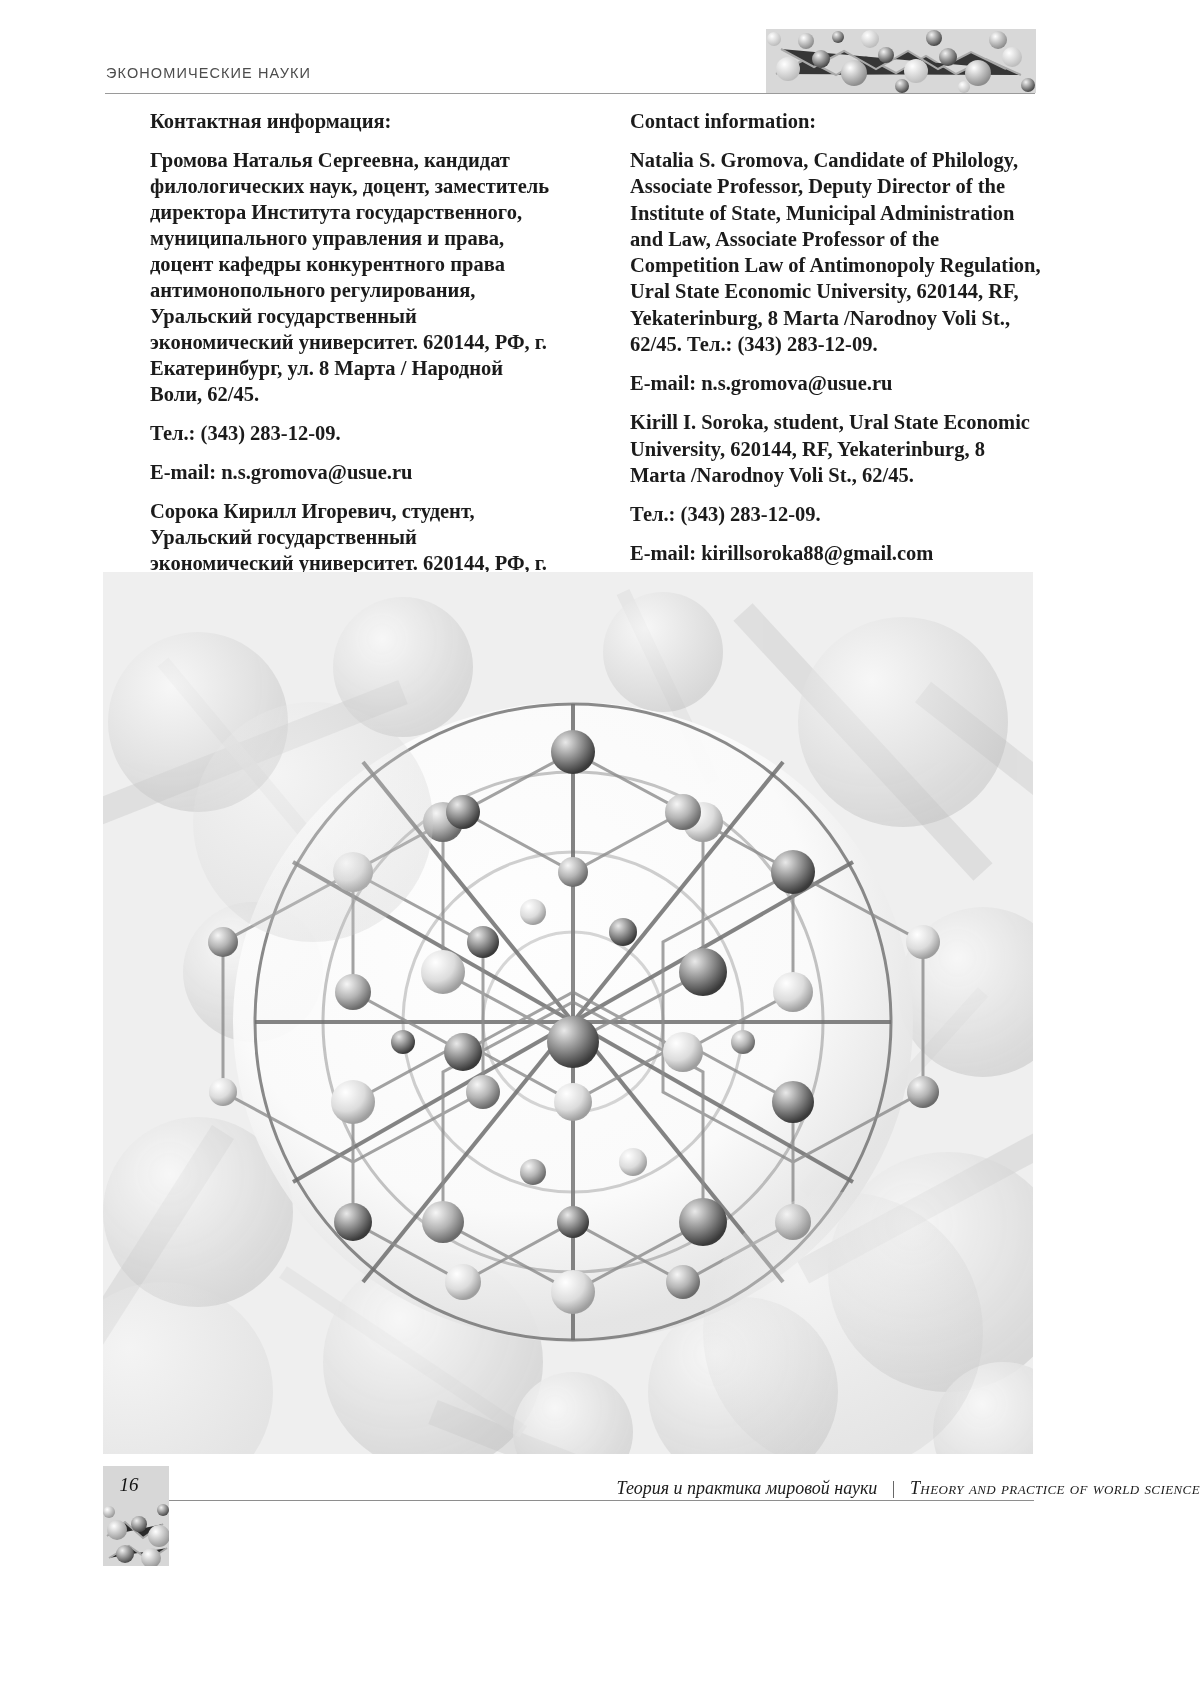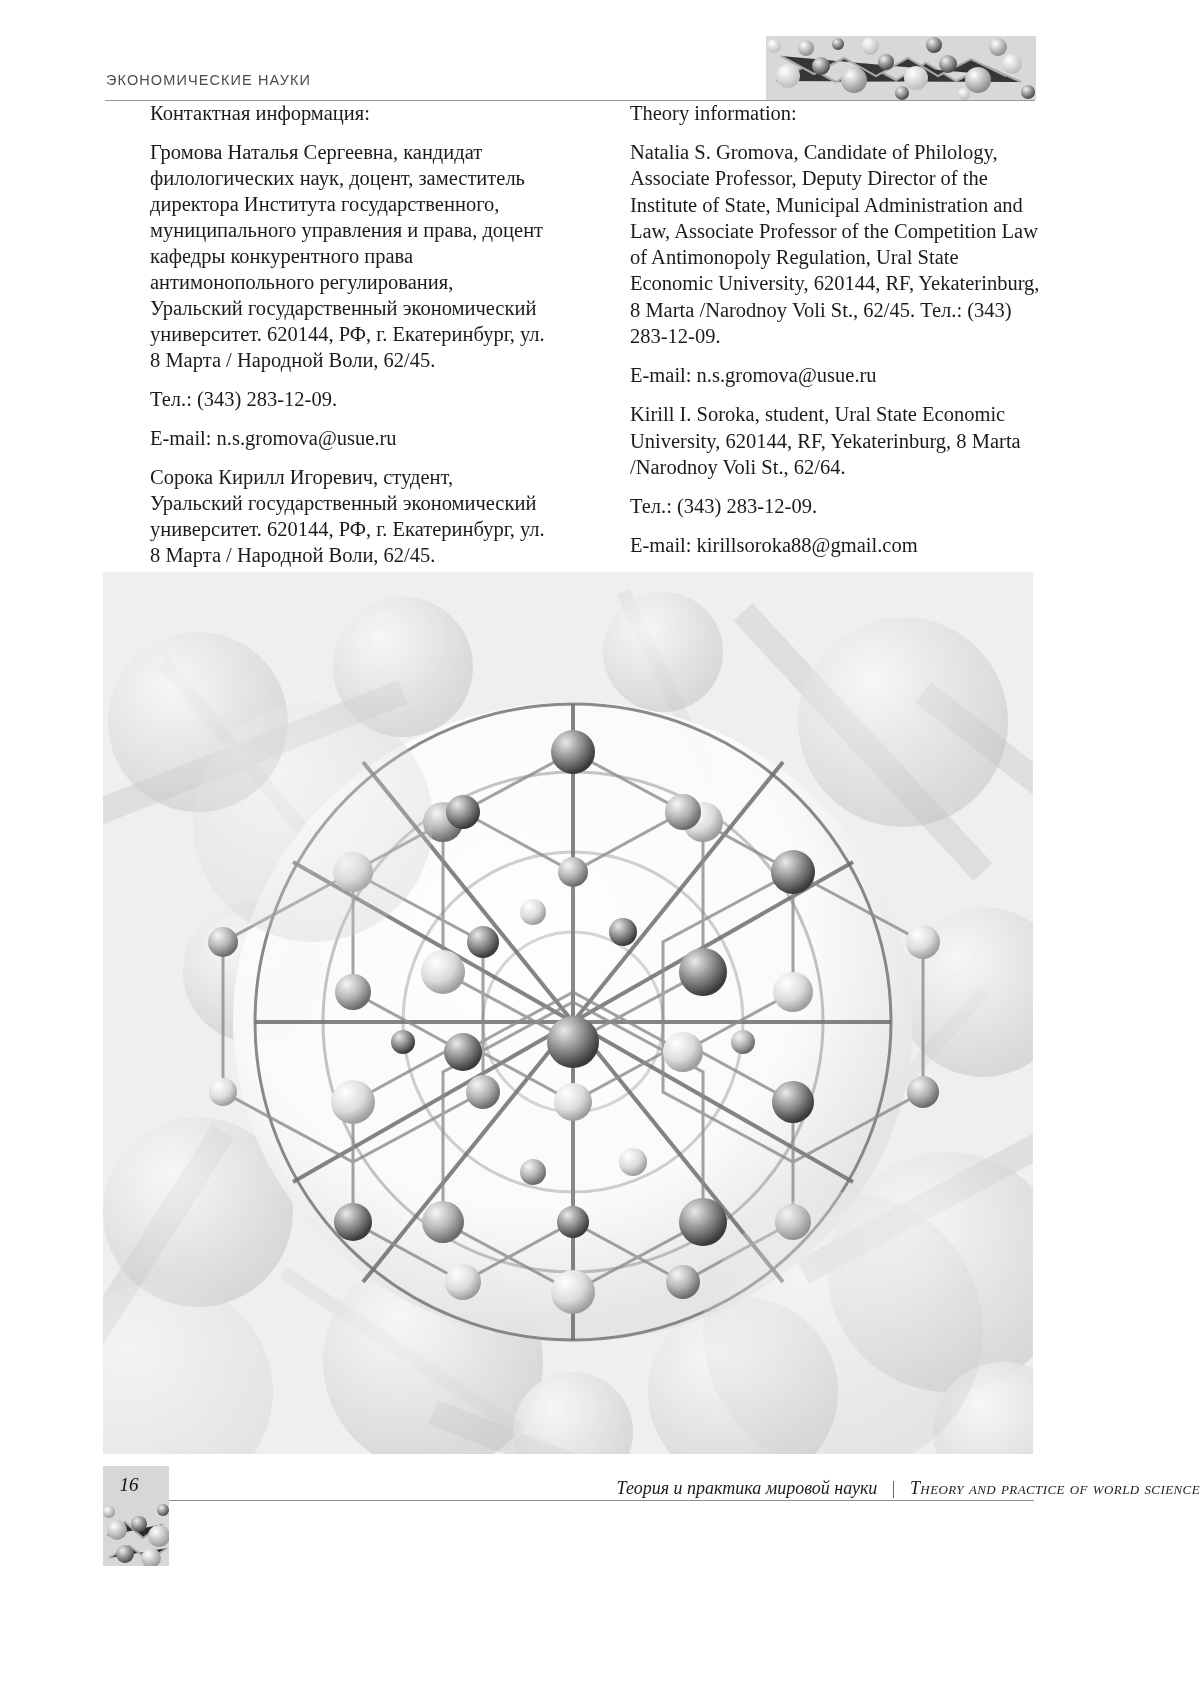--- a/index.html
+++ b/index.html
@@ -12,21 +12,21 @@
     height: 1697px;
     position: relative;
     font-family: "Liberation Serif", serif;
     color: #1c1c1c;
     overflow: hidden;
   }
 
   
   .page-header {
     position: absolute;
-    top: 63px;
+    top: 56px;
     left: 0;
     width: 976px;
     height: 44px;
   }
   .header-rule {
     position: absolute;
     left: 105px;
     top: 37px;
     width: 930px;
     height: 1px;
@@ -59,21 +59,22 @@
   
   .contacts {
     position: absolute;
     top: 96px;
     left: 0;
     width: 1200px;
     height: 460px;
   }
   .col {
     position: absolute;
-    top: 4px;
+    top: 12px;
+    font-weight: bold;
   }
   .col-ru { left: 150px; width: 400px; }
   .col-en { left: 630px; width: 415px; }
 
   .col p {
     margin: 0 0 13px 0;
     font-size: 20.5px;
     line-height: 1.27;
     color: #1b1b1b;
     text-align: left;
@@ -212,24 +213,24 @@
     <p>Контактная информация:</p>
     <p>Громова Наталья Сергеевна, кандидат филологических наук, доцент, заместитель директора Института государственного, муниципального управления и права, доцент кафедры конкурентного права антимонопольного регулирования, Уральский государственный экономический университет. 620144, РФ, г. Екатеринбург, ул. 8 Марта / Народной Воли, 62/45.</p>
     <p>Тел.: (343) 283-12-09.</p>
     <p>E-mail: n.s.gromova@usue.ru</p>
     <p>Сорока Кирилл Игоревич, студент, Уральский государственный экономический университет. 620144, РФ, г. Екатеринбург, ул. 8 Марта / Народной Воли, 62/45.</p>
     <p>Тел.: (343) 283-12-09.</p>
     <p>E-mail: kirillsoroka88@gmail.com</p>
   </div>
 
   <div class="col col-en">
-    <p>Theory information:</p>
+    <p>Contact information:</p>
     <p>Natalia S. Gromova, Candidate of Philology, Associate Professor, Deputy Director of the Institute of State, Municipal Administration and Law, Associate Professor of the Competition Law of Antimonopoly Regulation, Ural State Economic University, 620144, RF, Yekaterinburg, 8 Marta /Narodnoy Voli St., 62/45. Тел.: (343) 283-12-09.</p>
     <p>E-mail: n.s.gromova@usue.ru</p>
-    <p>Kirill I. Soroka, student, Ural State Economic University, 620144, RF, Yekaterinburg, 8 Marta /Narodnoy Voli St., 62/64.</p>
+    <p>Kirill I. Soroka, student, Ural State Economic University, 620144, RF, Yekaterinburg, 8 Marta /Narodnoy Voli St., 62/45.</p>
     <p>Тел.: (343) 283-12-09.</p>
     <p>E-mail: kirillsoroka88@gmail.com</p>
   </div>
 
 </div>
 
 <div class="figure">
   <svg width="930" height="882" viewBox="0 0 930 882" preserveAspectRatio="xMidYMid slice">
     <defs>
       <radialGradient id="bgSphere" cx="35%" cy="30%" r="70%">

